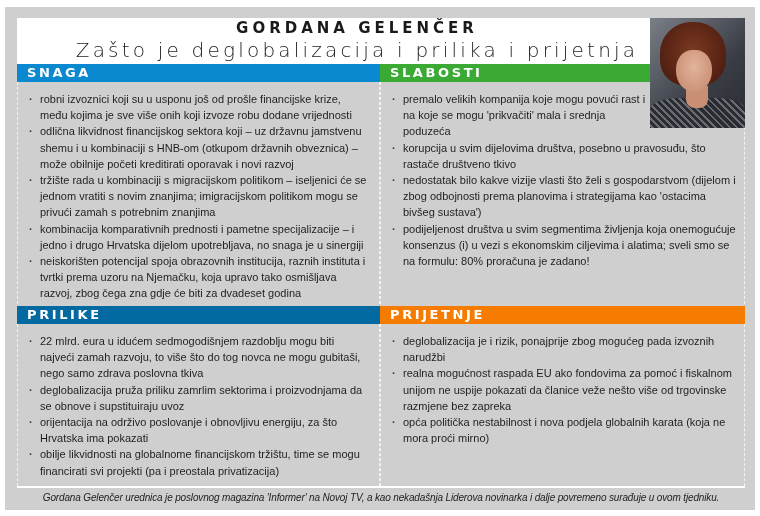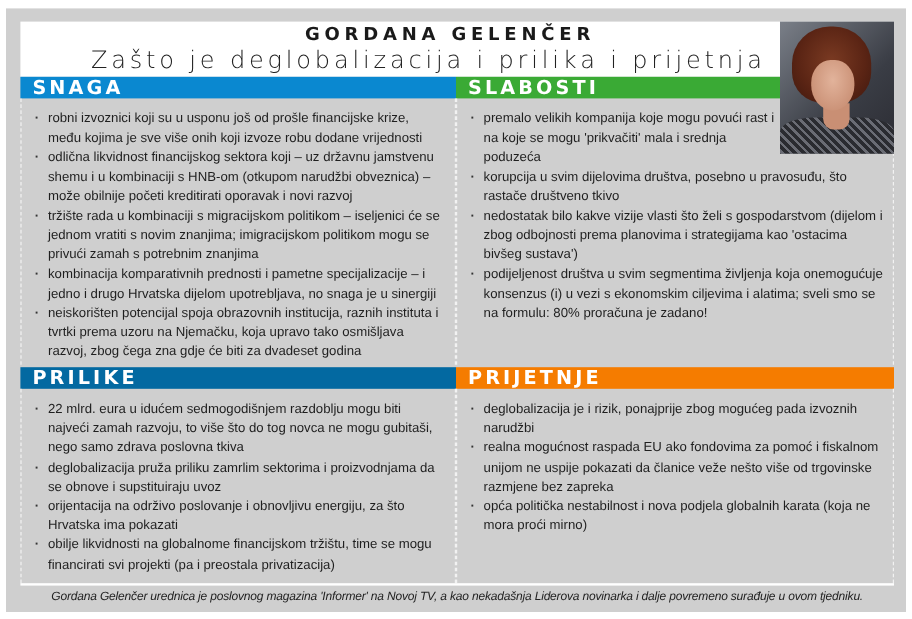--- a/index.html
+++ b/index.html
@@ -10,21 +10,21 @@
   .frame {
     position: absolute; left: 5px; top: 7px; width: 750px; height: 503px;
     background: #cfcfcf;
   }
   .header {
     position: absolute; left: 17px; top: 18px; width: 728px; height: 46px; background: #ffffff;
   }
   .title {
     position: absolute; left: 0; top: 1px; width: 680px; text-align: center;
     font-family: "DejaVu Sans", sans-serif; font-weight: bold; font-size: 15px;
-    letter-spacing: 4px; color: #1a1a1a; padding-left: 18px;
+    letter-spacing: 4px; color: #1a1a1a;
   }
   .subtitle {
     position: absolute; left: 0; top: 20px; width: 680px; text-align: center;
     font-family: "DejaVu Sans", sans-serif; font-size: 20px; letter-spacing: 3.2px; color: #222;
     font-weight: 300;
   }
   .photo {
     position: absolute; left: 650px; top: 18px; width: 95px; height: 110px;
     background: linear-gradient(135deg, #7a7f88 0%, #3a3d45 60%, #2b2c33 100%);
     overflow: hidden;
@@ -43,21 +43,21 @@
     position: absolute; left: 0px; top: 80px; width: 95px; height: 40px;
     background: repeating-linear-gradient(45deg, #2a2b30 0 3px, #6a6c74 3px 5px);
     border-radius: 30% 30% 0 0;
   }
   .photo .neck {
     position: absolute; left: 36px; top: 68px; width: 22px; height: 22px;
     background: #c98f74; border-radius: 0 0 40% 40%;
   }
   .sec-head {
     position: absolute; height: 18px; color: #ffffff; font-weight: bold;
-    font-family: "DejaVu Sans", sans-serif; font-size: 16px; letter-spacing: 2.6px;
+    font-family: "DejaVu Sans", sans-serif; font-size: 13px; letter-spacing: 2.6px;
     line-height: 18px; padding-left: 10px; box-sizing: border-box;
   }
   .panel {
     position: absolute; box-sizing: border-box;
     border-left: 1px dashed #f2f2f2; border-right: 1px dashed #f2f2f2;
   }
   ul.bullets {
     list-style: none; margin: 0; padding: 0;
     font-family: "Liberation Sans", sans-serif; font-size: 11px; line-height: 16.2px; color: #1f1f1f;
   }
@@ -81,21 +81,21 @@
 
 <div class="header">
   <div class="title">GORDANA GELENČER</div>
   <div class="subtitle">Zašto je deglobalizacija i prilika i prijetnja</div>
 </div>
 
 <div class="sec-head" style="left:17px; top:64px; width:363px; background:#0a88d0;">SNAGA</div>
 <div class="panel" style="left:17px; top:82px; width:363px; height:222px; padding:9px 8px 0 8px;">
   <ul class="bullets">
     <li>robni izvoznici koji su u usponu još od prošle financijske krize, među kojima je sve više onih koji izvoze robu dodane vrijednosti</li>
-    <li>odlična likvidnost financijskog sektora koji – uz državnu jamstvenu shemu i u kombinaciji s HNB-om (otkupom narudžbi obveznica) – može obilnije početi kreditirati oporavak i novi razvoj</li>
+    <li>odlična likvidnost financijskog sektora koji – uz državnu jamstvenu shemu i u kombinaciji s HNB-om (otkupom državnih obveznica) – može obilnije početi kreditirati oporavak i novi razvoj</li>
     <li>tržište rada u kombinaciji s migracijskom politikom – iseljenici će se jednom vratiti s novim znanjima; imigracijskom politikom mogu se privući zamah s potrebnim znanjima</li>
     <li>kombinacija komparativnih prednosti i pametne specijalizacije – i jedno i drugo Hrvatska dijelom upotrebljava, no snaga je u sinergiji</li>
     <li>neiskorišten potencijal spoja obrazovnih institucija, raznih instituta i tvrtki prema uzoru na Njemačku, koja upravo tako osmišljava razvoj, zbog čega zna gdje će biti za dvadeset godina</li>
   </ul>
 </div>
 
 <div class="sec-head" style="left:380px; top:64px; width:272px; background:#3aaa35;">SLABOSTI</div>
 <div class="panel" style="left:380px; top:82px; width:365px; height:222px; padding:9px 8px 0 8px;">
   <ul class="bullets">
     <li style="width:245px;">premalo velikih kompanija koje mogu povući rast i na koje se mogu 'prikvačiti' mala i srednja poduzeća</li>

